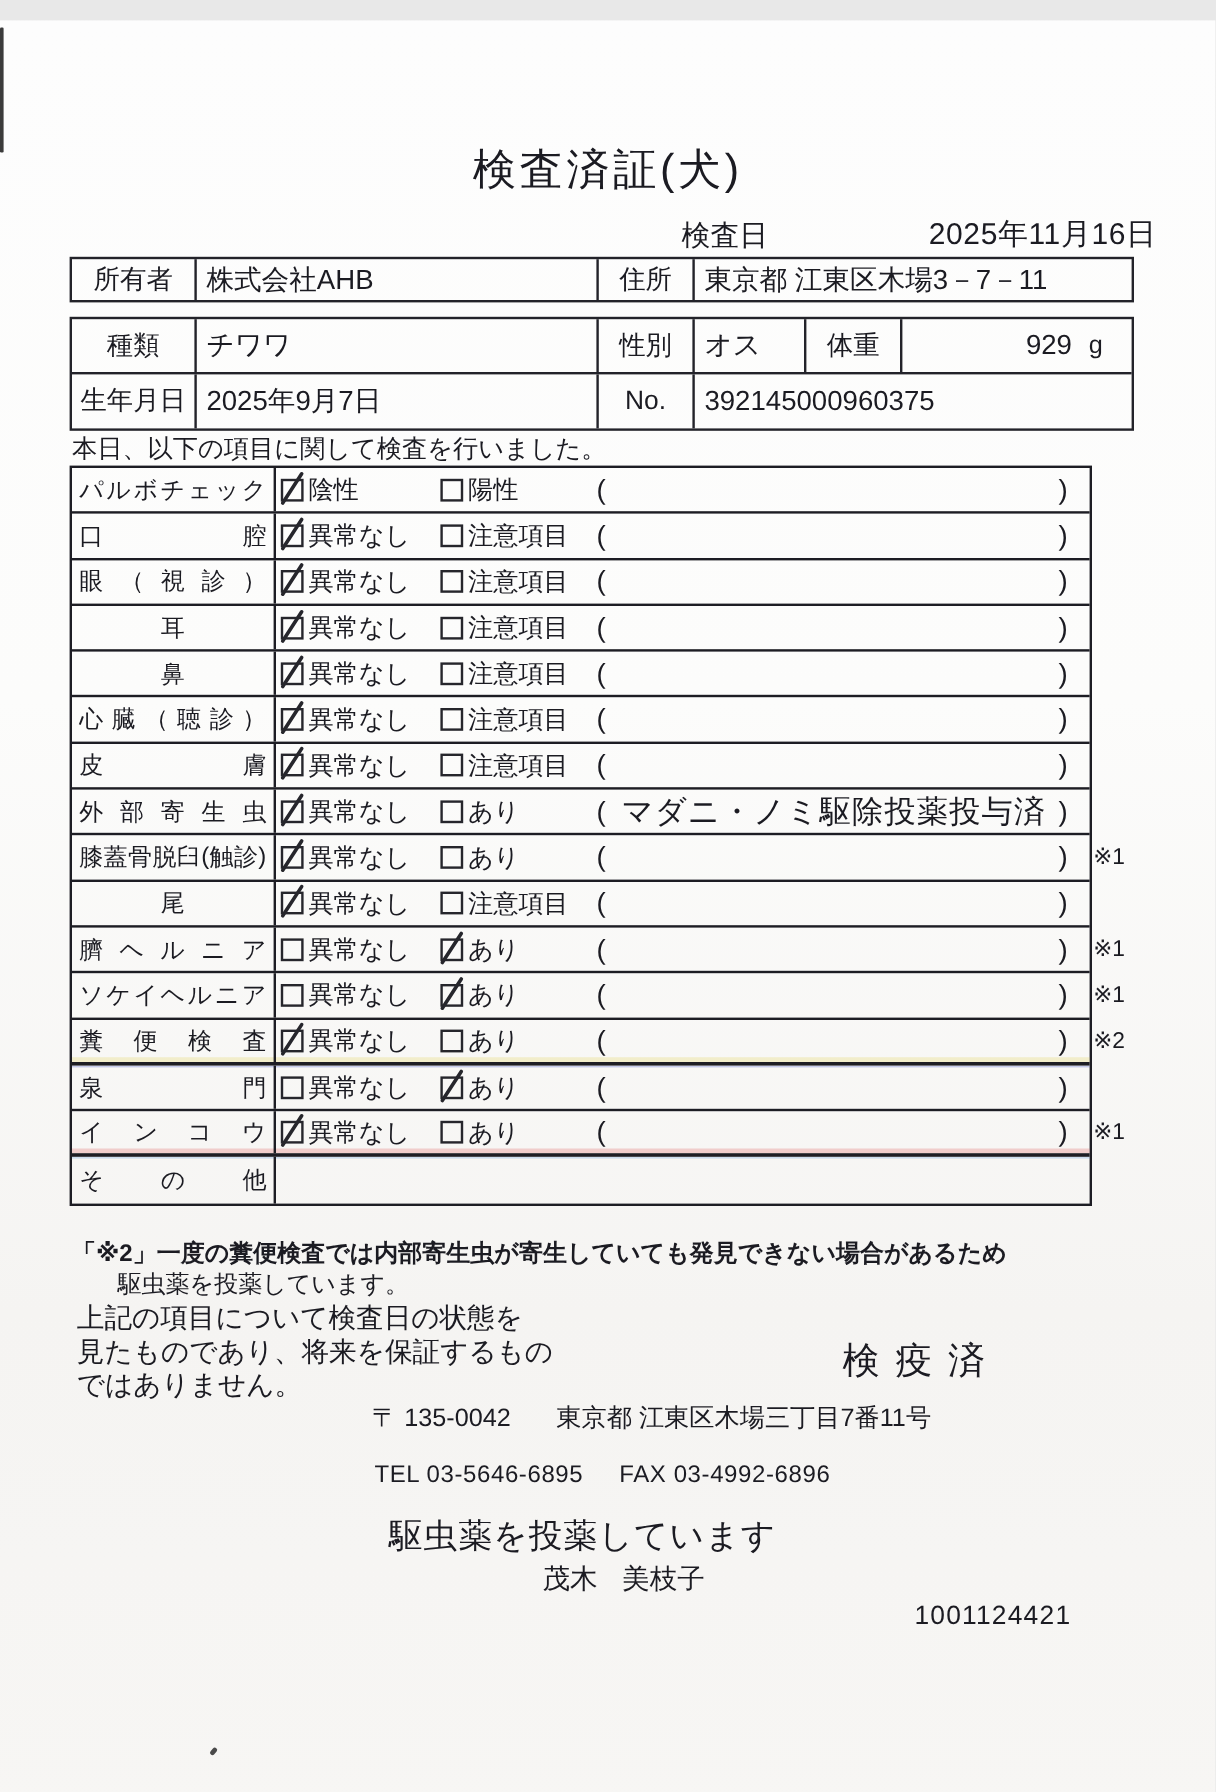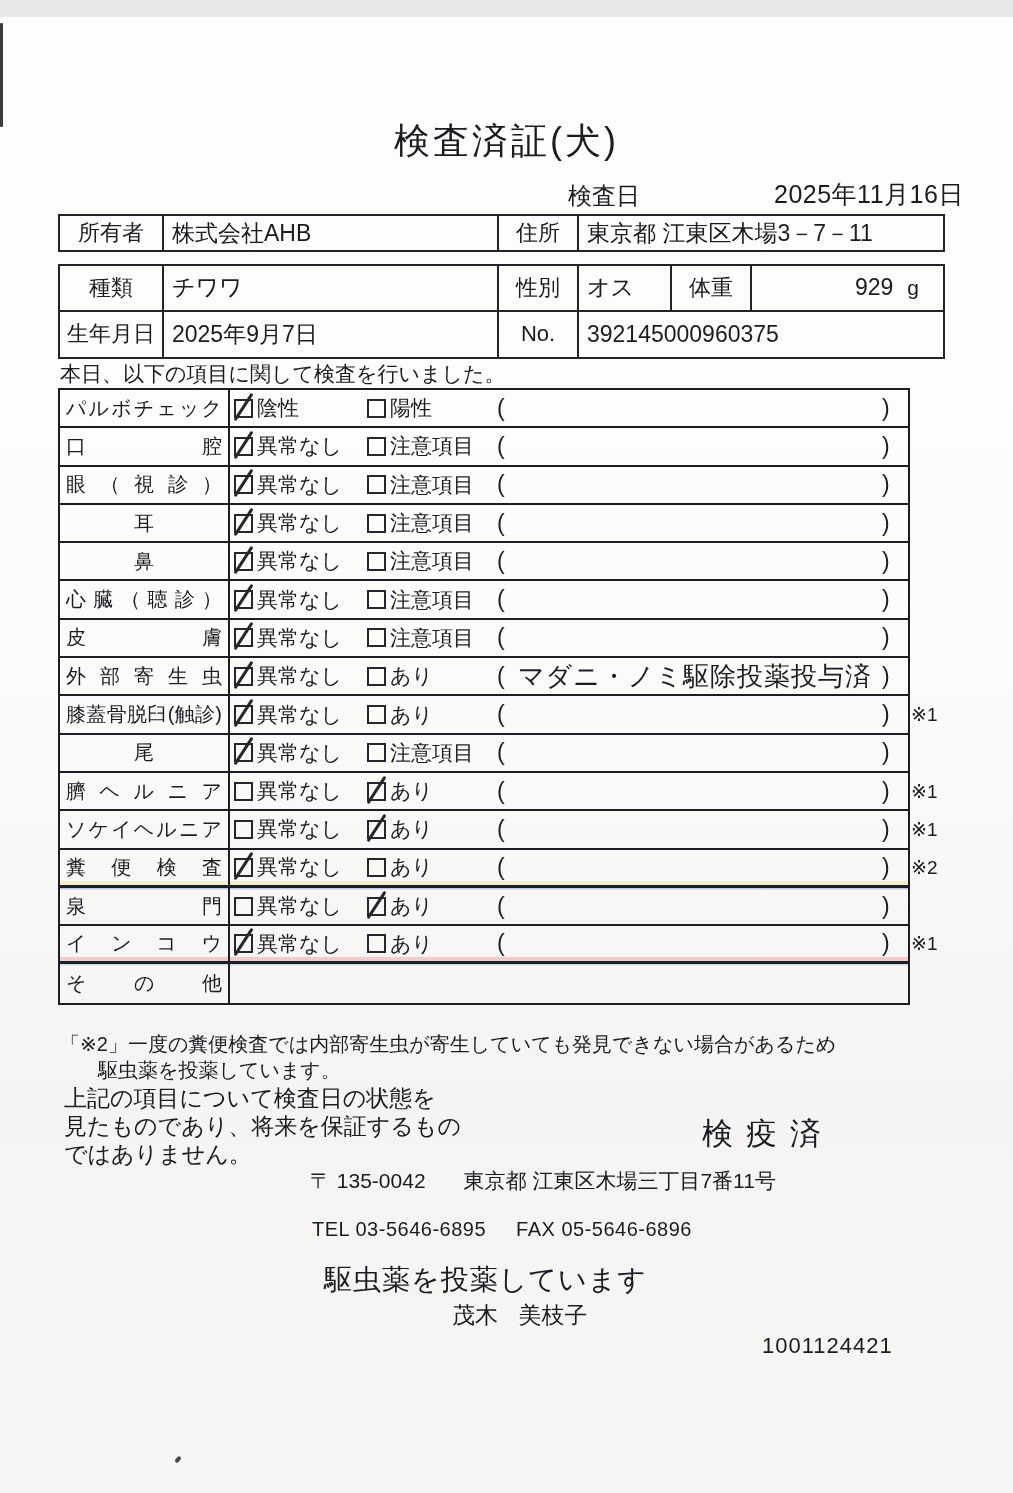--- a/index.html
+++ b/index.html
@@ -49,21 +49,21 @@
   .optlabel{font-size:21px;white-space:nowrap;}
   .cb{position:relative;display:inline-block;width:15px;height:15px;border:2px solid #26262c;margin-right:4px;flex:none;}
   .tick{display:none;}
   .opt.checked .tick{display:block;position:absolute;left:6px;top:-10px;width:3px;height:32px;background:#26262c;transform:rotate(33deg);border-radius:2px;}
   .po{position:absolute;left:267px;top:0;height:100%;display:flex;align-items:center;font-size:23px;}
   .pc{position:absolute;left:652px;top:0;height:100%;display:flex;align-items:center;font-size:23px;}
   .note{position:absolute;left:280px;width:370px;top:0;height:100%;display:flex;align-items:center;justify-content:center;font-size:26px;letter-spacing:1px;white-space:nowrap;}
   .marker{position:absolute;left:681px;top:0;height:100%;display:flex;align-items:center;font-size:19px;white-space:nowrap;}
   
   .fn{font-size:20px;white-space:nowrap;}
-  .fn1{top:988px;left:60px;} .fn2{top:1014px;left:60px;} .fn3{top:1040px;left:98px;}
+  .fn1{top:988px;left:60px;} .fn2{top:1014px;left:60px;font-weight:bold;} .fn3{top:1040px;left:98px;}
   .disc{font-size:23px;white-space:nowrap;}
   .d1{top:1066px;left:64px;} .d2{top:1094px;left:64px;} .d3{top:1122px;left:64px;}
   .stamp{top:1096px;left:702px;font-size:31px;letter-spacing:13px;white-space:nowrap;}
   
   .postal-line{top:1150px;left:310px;display:flex;gap:38px;font-size:21px;white-space:nowrap;}
   .tel-line{top:1201px;left:312px;display:flex;gap:30px;font-size:20px;letter-spacing:.5px;white-space:nowrap;}
   .clinic{top:1244px;left:324px;font-size:28px;letter-spacing:1px;white-space:nowrap;}
   .vet{top:1283px;left:452px;font-size:23px;word-spacing:14px;white-space:nowrap;}
   .serial{top:1316px;left:762px;font-size:22px;letter-spacing:1px;}
   
@@ -491,21 +491,21 @@
   <div class="abs disc d3">ではありません。</div>
 
   <div class="abs stamp">検疫済</div>
 
   <div class="abs postal-line">
     <span>〒 135-0042</span>
     <span>東京都 江東区木場三丁目7番11号</span>
   </div>
   <div class="abs tel-line">
     <span>TEL 03-5646-6895</span>
-    <span>FAX 05-5646-6896</span>
+    <span>FAX 03-4992-6896</span>
   </div>
   <div class="abs clinic">駆虫薬を投薬しています</div>
   <div class="abs vet">茂木 美枝子</div>
   <div class="abs serial">1001124421</div>
 
   <div class="abs edge-mark"></div>
   <div class="abs speck"></div>
 </div>
 
 </body></html>

